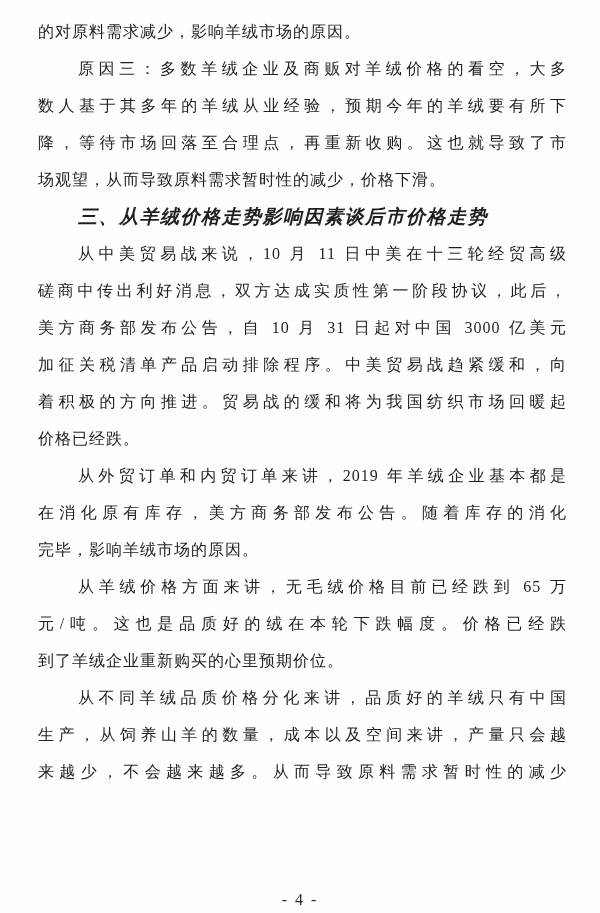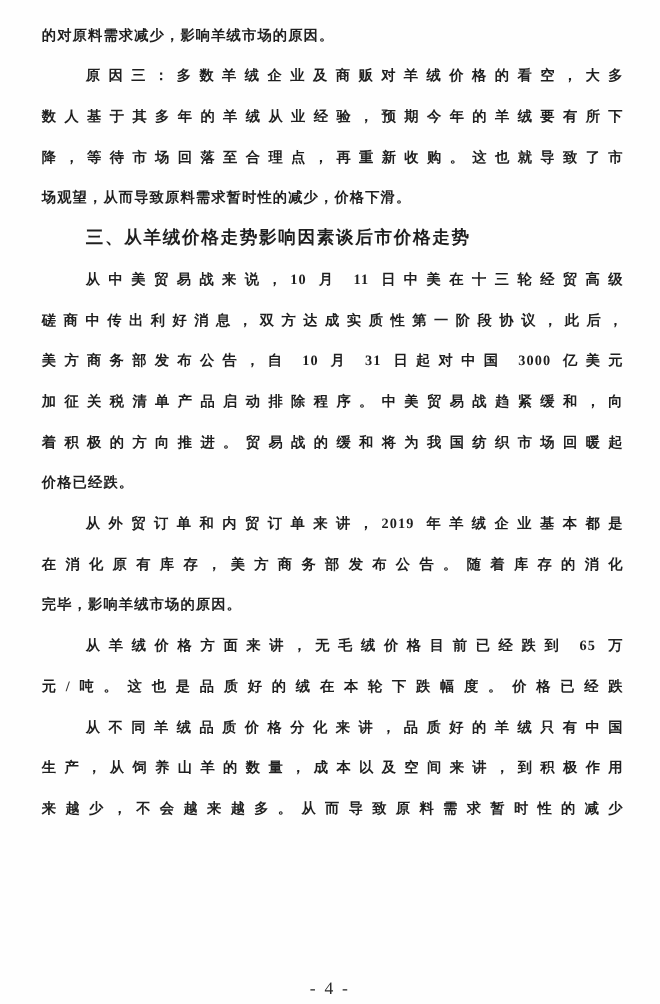--- a/index.html
+++ b/index.html
@@ -20,35 +20,35 @@
   .doc-body {
     position: absolute;
     left: 38px;
     right: 33px;
     top: 13px;
   }
   .block { margin: 0; }
   .line {
     height: 37px;
     line-height: 37px;
-    font-size: 13px;
+    font-size: 16px;
     letter-spacing: 1px;
     text-align: justify;
     text-justify: inter-character;
     white-space: normal;
     overflow: visible;
-    font-weight: bold;
   }
   .line.fill { text-align-last: justify; }
   .line.end  { text-align-last: left; }
   .line.indent { text-indent: 40px; }
   .block.heading .line {
     font-weight: bold;
-    font-size: 16px;
+    font-size: 19px;
     letter-spacing: 1.5px;
+    font-style: italic;
   }
   .footer {
     position: absolute;
     left: 0;
     right: 0;
     bottom: 4px;
     text-align: center;
   }
   .page-number {
     font-size: 16px;
@@ -83,23 +83,24 @@
         <div class="line end">价格已经跌。</div>
       </div>
       <div class="block paragraph">
         <div class="line fill indent">从外贸订单和内贸订单来讲，2019 年羊绒企业基本都是</div>
         <div class="line fill">在消化原有库存，美方商务部发布公告。随着库存的消化</div>
         <div class="line end">完毕，影响羊绒市场的原因。</div>
       </div>
       <div class="block paragraph">
         <div class="line fill indent">从羊绒价格方面来讲，无毛绒价格目前已经跌到 65 万</div>
         <div class="line fill">元/吨。这也是品质好的绒在本轮下跌幅度。价格已经跌</div>
+        <div class="line end">到了羊绒企业重新购买的心里预期价位。</div>
       </div>
       <div class="block paragraph">
         <div class="line fill indent">从不同羊绒品质价格分化来讲，品质好的羊绒只有中国</div>
-        <div class="line fill">生产，从饲养山羊的数量，成本以及空间来讲，到积极作用</div>
+        <div class="line fill">生产，从饲养山羊的数量，成本以及空间来讲，产量只会越</div>
         <div class="line fill">来越少，不会越来越多。从而导致原料需求暂时性的减少</div>
       </div>
     </div>
   <div class="footer">
     <span class="page-number">- 4 -</span>
   </div>
 </div>
 
 </body></html>

